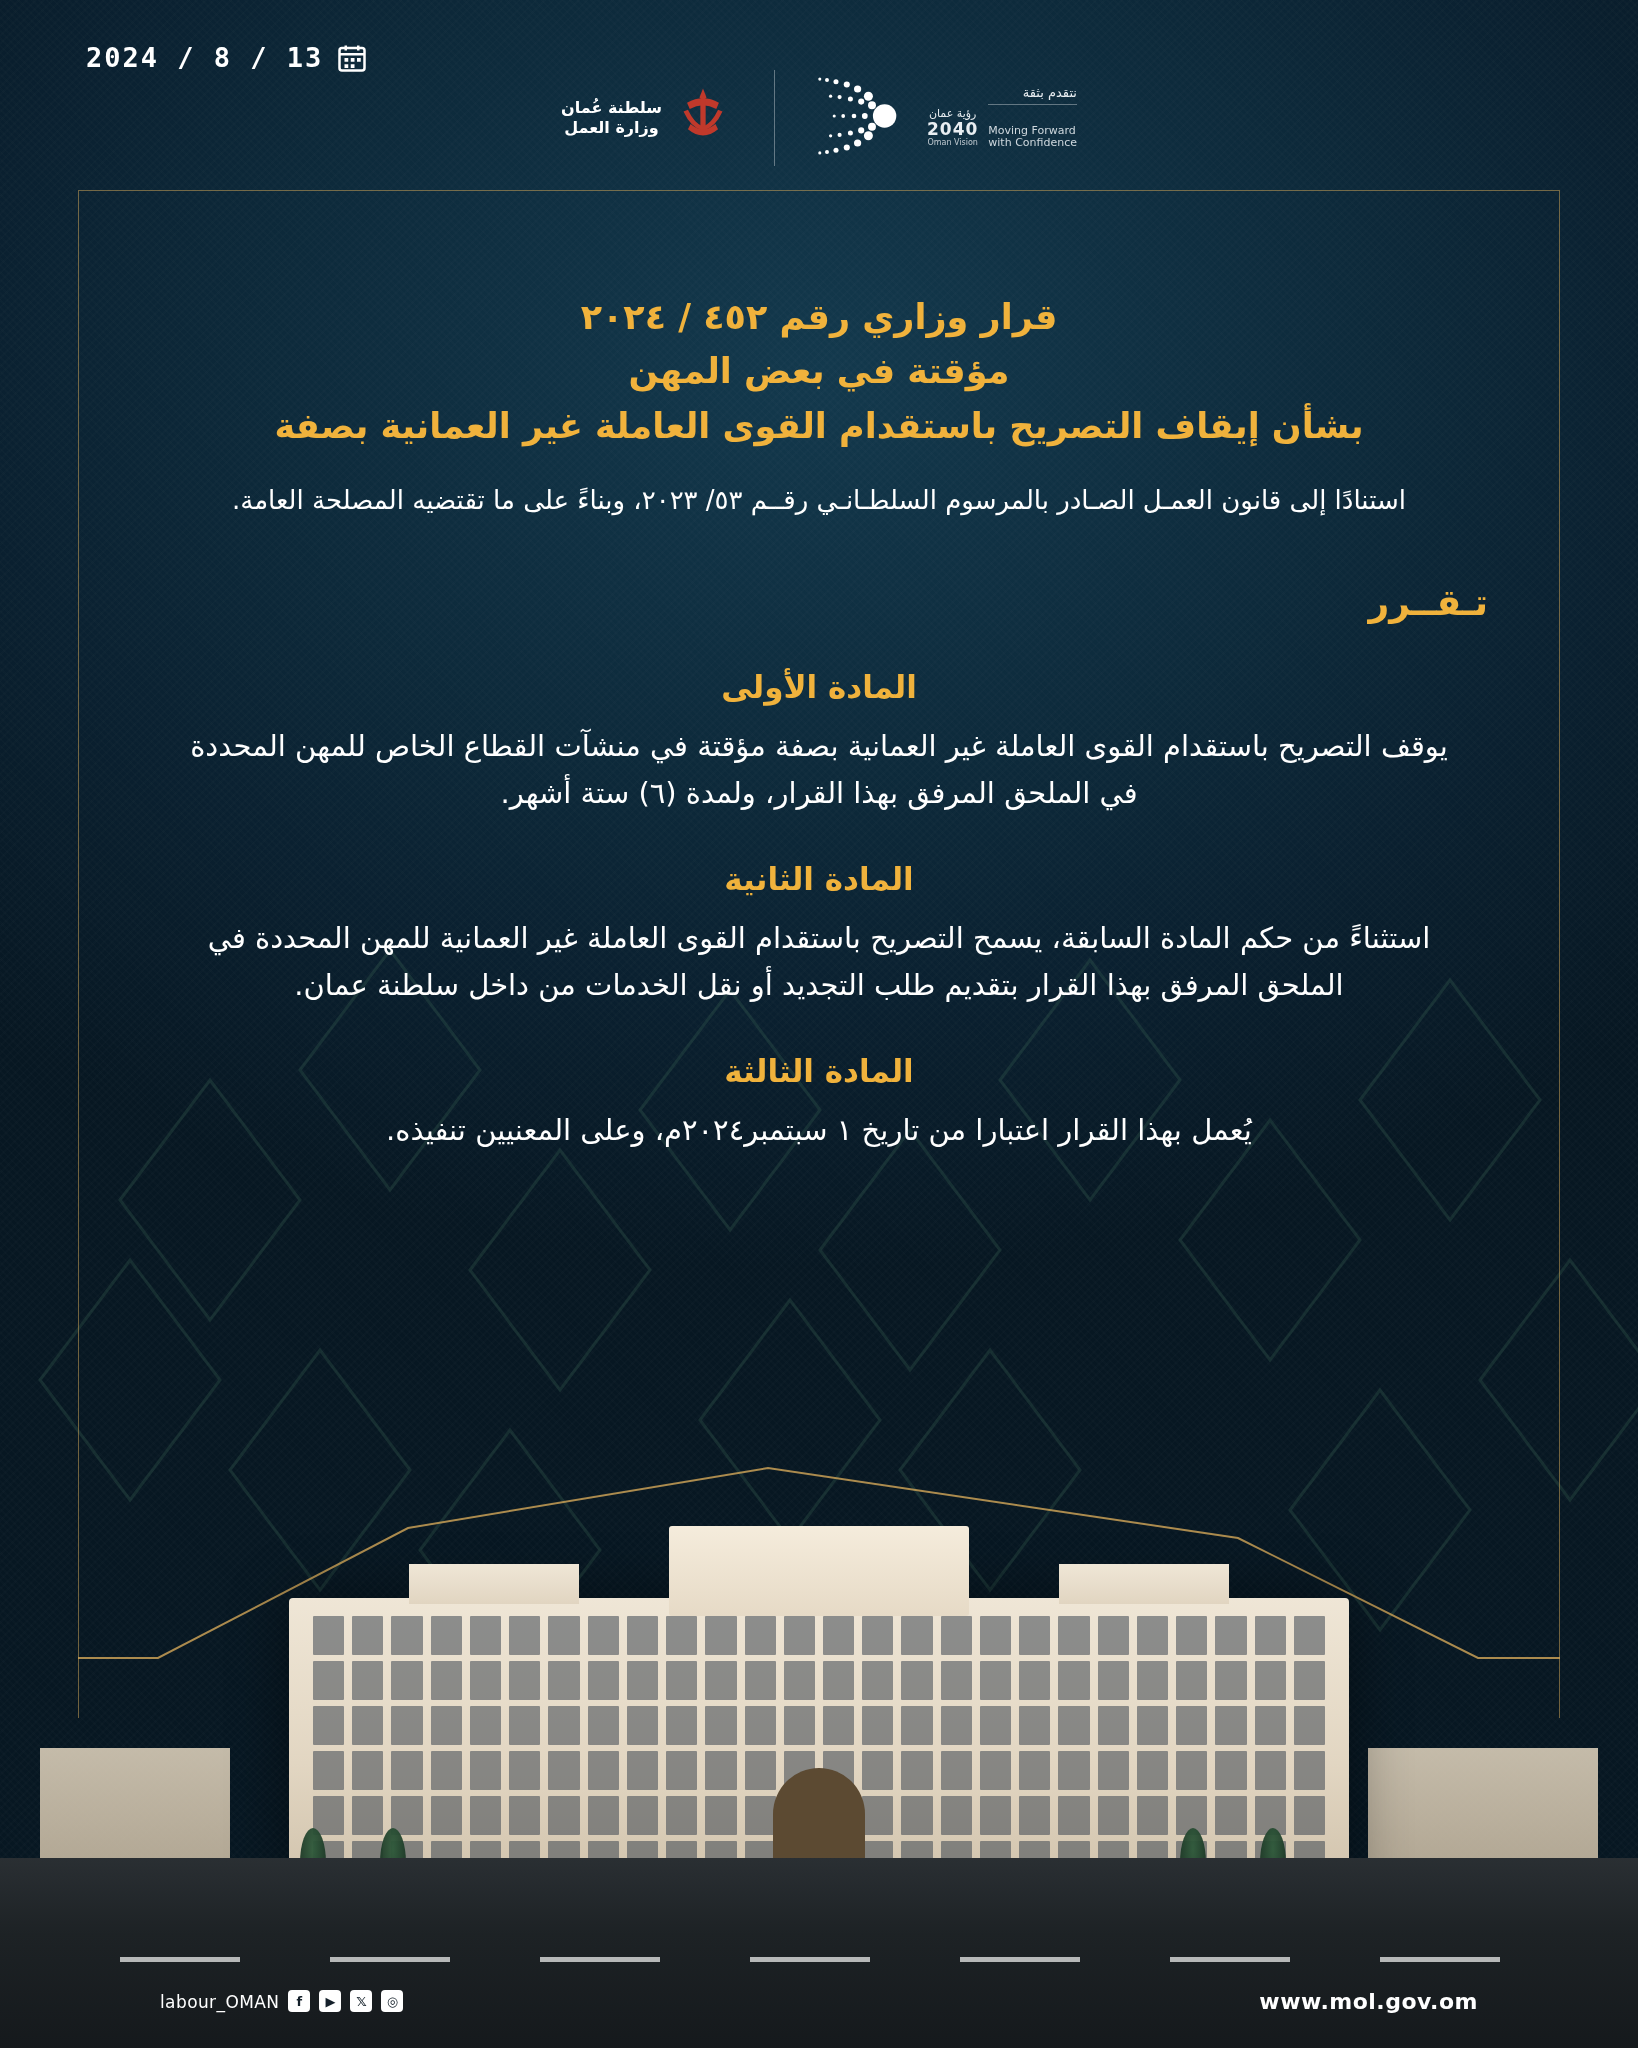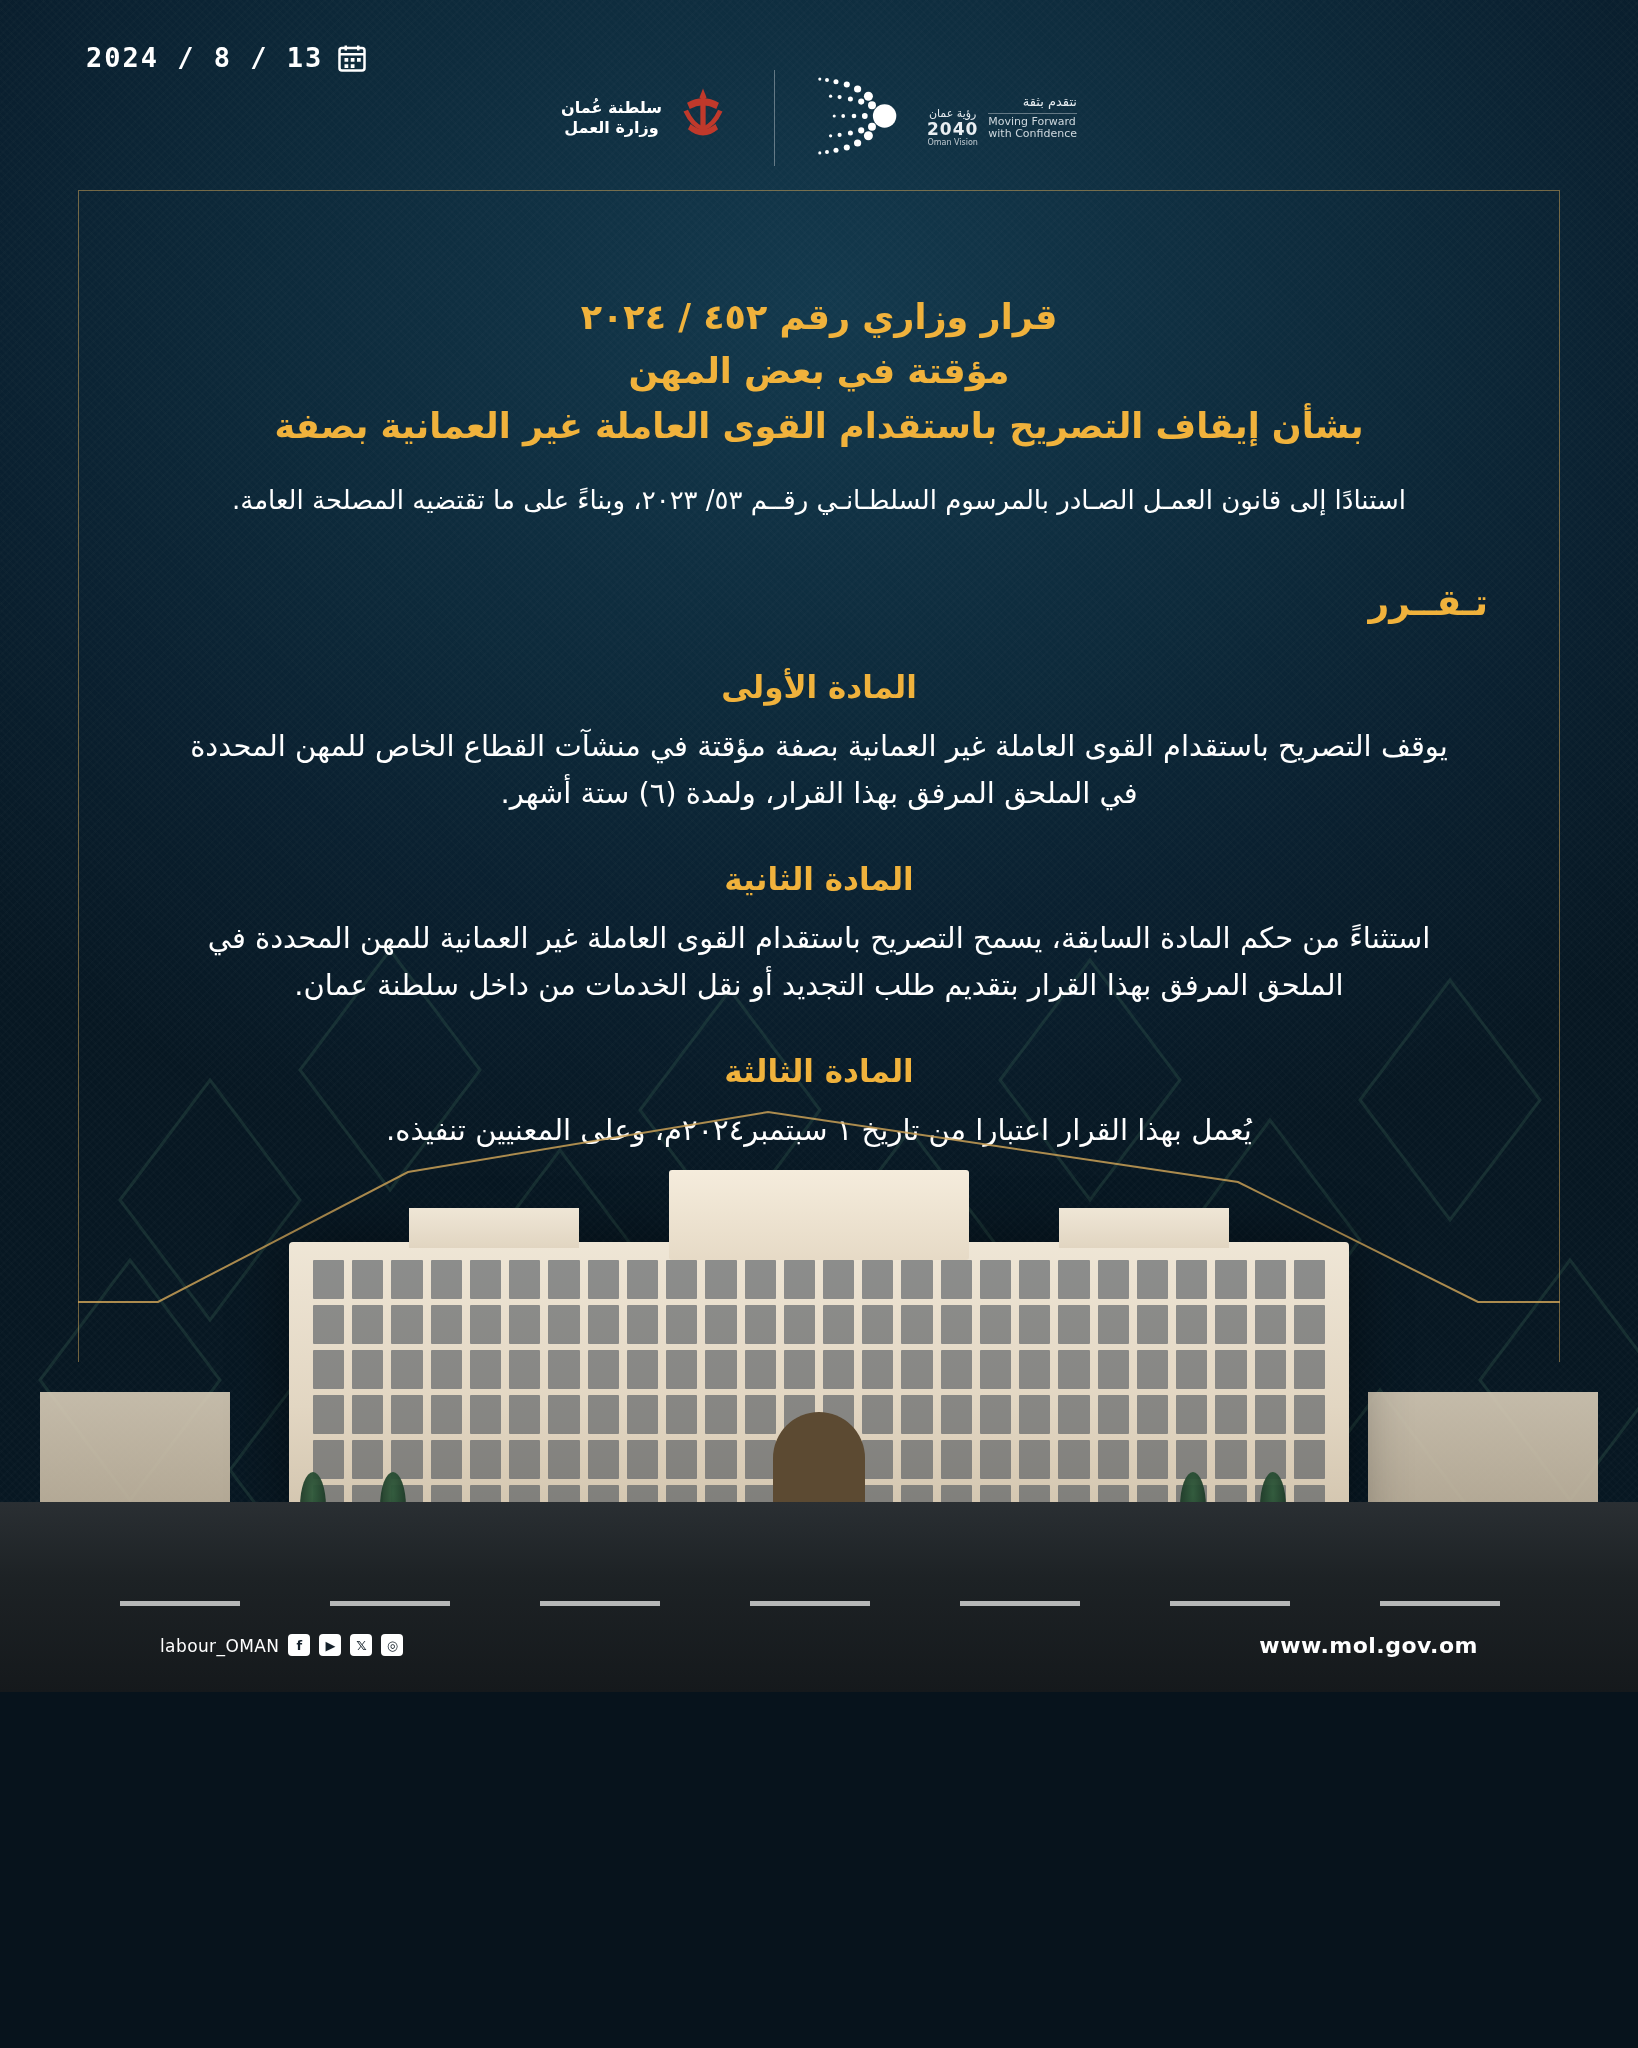--- a/index.html
+++ b/index.html
@@ -3,21 +3,21 @@
 <meta charset="utf-8">
 <style>
   html, body {
     margin: 0;
     padding: 0;
     background: #07131c;
   }
   .poster {
     position: relative;
     width: 1638px;
-    height: 1692px;
+    height: 2048px;
     overflow: hidden;
     font-family: "DejaVu Sans", "Liberation Sans", sans-serif;
     background:
       radial-gradient(ellipse 1200px 900px at 50% 18%, #13394d 0%, #0d2a3b 45%, #0a2030 70%, #071722 100%),
       linear-gradient(180deg, #0d2b3c 0%, #0a2231 60%, #081a26 100%);
     color: #ffffff;
   }
   
   .texture {
     position: absolute;
@@ -105,21 +105,21 @@
   .vision-words .ar {
     font-size: 13px;
     color: #e9eef2;
     letter-spacing: 0.5px;
   }
   .vision-words .mf {
     font-size: 11px;
     color: #cfd8de;
     border-top: 1px solid rgba(255,255,255,0.35);
     margin-top: 3px;
-    padding-top: 2px;
+    padding-top: 20px;
     direction: ltr;
     text-align: left;
   }
   .vision-2040 {
     text-align: center;
     font-size: 11px;
     color: #e9eef2;
     line-height: 1.1;
     margin-top: 20px;
   }

